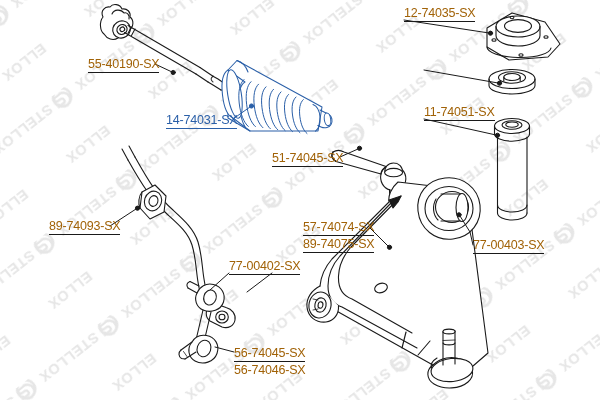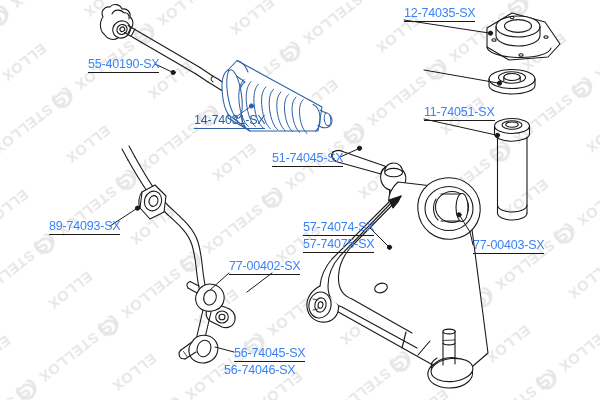--- a/index.html
+++ b/index.html
@@ -9,28 +9,28 @@
   }
   #stage{position:relative;width:600px;height:400px;overflow:hidden;background:#fff;}
   #wm, #art, #labels{position:absolute;left:0;top:0;width:600px;height:400px;}
   #wm{z-index:1;}
   #art{z-index:2;}
   #labels{z-index:3;}
   .lbl{
     position:absolute;
     font-family:"Liberation Sans", sans-serif;
     font-size:12.5px;
-    color:#3b82f6;
+    color:#a16207;
     white-space:nowrap;
     line-height:14px;
     letter-spacing:-0.2px;
   }
   .lbl.blue{color:#2a5fa8;}
   .ul{border-bottom:1.3px solid #1a1a1a;padding-bottom:1px;}
-  .ul.blue{border-bottom-color:#2a5fa8;margin-left:28px;}
+  .ul.blue{border-bottom-color:#2a5fa8;}
 </style>
 </head>
 <body>
 
 <div id="stage">
 
   <svg id="wm" viewBox="0 0 600 400">
     <defs>
       <g id="wmunit">
 
@@ -318,30 +318,30 @@
     </div>
 
     <div class="lbl" style="left:229px;top:259px;">
       <span class="ul">77-00402-SX</span>
     </div>
 
     <div class="lbl" style="left:234px;top:346px;">
       <span class="ul">56-74045-SX</span>
     </div>
 
-    <div class="lbl" style="left:224px;top:363px;">
+    <div class="lbl" style="left:234px;top:363px;">
       <span>56-74046-SX</span>
     </div>
 
     <div class="lbl" style="left:303px;top:220px;">
       <span class="ul">57-74074-SX</span>
     </div>
 
     <div class="lbl" style="left:303px;top:237px;">
-      <span class="ul">57-74075-SX</span>
+      <span class="ul">89-74075-SX</span>
     </div>
 
     <div class="lbl" style="left:473px;top:238px;text-align:center;">
       <span class="ul">77-00403-SX</span>
     </div>
 
   </div>
 </div>
 
 </body></html>

